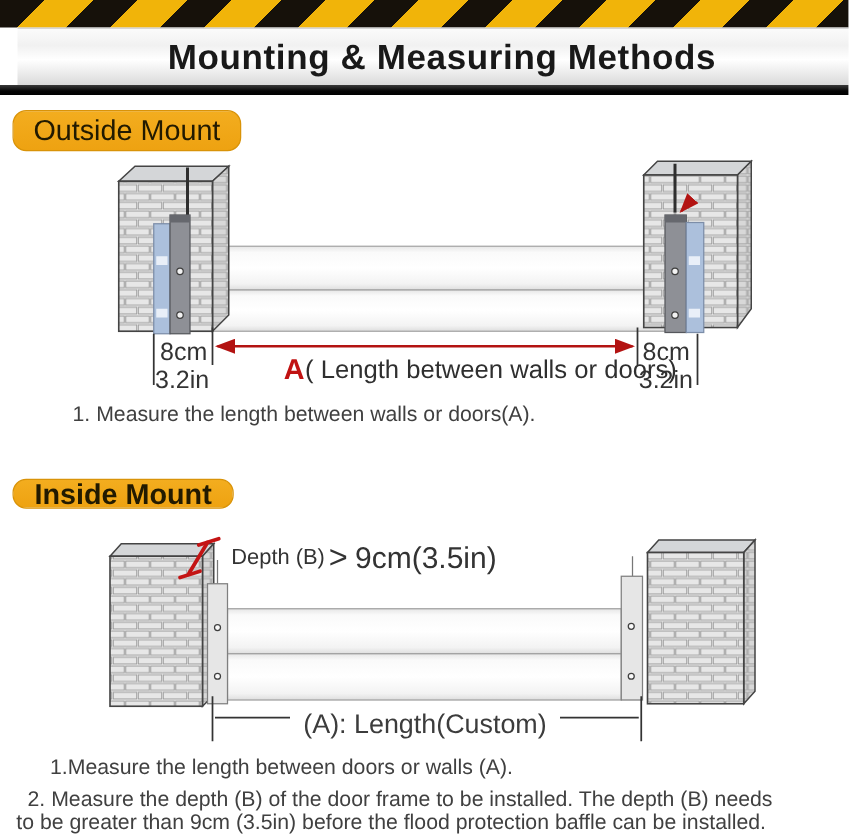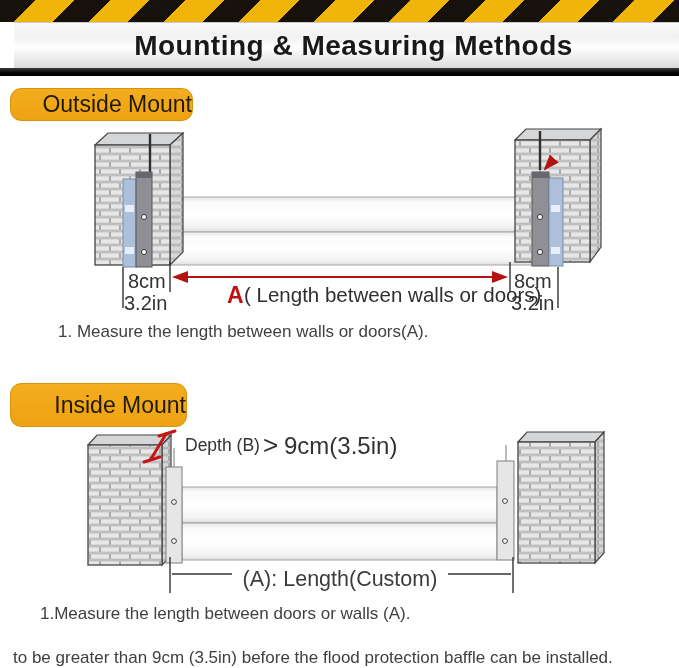--- a/index.html
+++ b/index.html
@@ -13,24 +13,24 @@
     background:linear-gradient(180deg,#fbfbfb 0%,#f1f1f1 30%,#ffffff 55%,#dadada 100%);
     border-top:1px solid #c9c9c9;box-sizing:border-box;
     display:flex;align-items:center;justify-content:center;}
   .titleband span{font-size:28px;font-weight:700;color:#191919;letter-spacing:.5px;}
   .blackbar{position:absolute;left:0;top:68px;width:679px;height:8px;
     background:linear-gradient(180deg,#3a3a3a 0%,#050505 60%,#000 100%);}
 
   
   .badge{position:absolute;background:linear-gradient(180deg,#f3ad1f 0%,#eea211 100%);
     border:1px solid #d99308;border-radius:11px;box-sizing:border-box;
-    display:flex;align-items:center;justify-content:flex-end;
+    display:flex;align-items:center;justify-content:center;
     font-size:23px;color:#221a00;}
   #badge-outside{left:10px;top:88px;width:183px;height:33px;}
-  #badge-inside{left:10px;top:383px;width:177px;height:44px;}
+  #badge-inside{left:10px;top:383px;width:177px;height:24px;font-weight:bold;}
 
   
   .instr{position:absolute;font-size:17px;color:#404040;white-space:nowrap;}
 
   svg{position:absolute;left:0;top:0;}
   .dimtxt{font-size:20px;fill:#333333;}
 </style>
 </head>
 <body>
 
@@ -184,15 +184,16 @@
         <line x1="172" y1="574" x2="232" y2="574" stroke-width="1.4"></line>
         <line x1="448" y1="574" x2="511" y2="574" stroke-width="1.4"></line>
       </g>
       <text x="340" y="586" font-size="21.5" fill="#3c3c3c" text-anchor="middle">(A): Length(Custom)</text>
     </g>
   </svg>
 
   <div class="instr" style="left:58px;top:322px;">1. Measure the length between walls or doors(A).</div>
 
   <div class="instr" style="left:40px;top:604px;">1.Measure the length between doors or walls (A).</div>
+  <div class="instr" style="left:22px;top:630px;">2. Measure the depth (B) of the door frame to be installed. The depth (B) needs</div>
   <div class="instr" style="left:13px;top:648px;">to be greater than 9cm (3.5in) before the flood protection baffle can be installed.</div>
 
 </div>
 
 </body></html>

